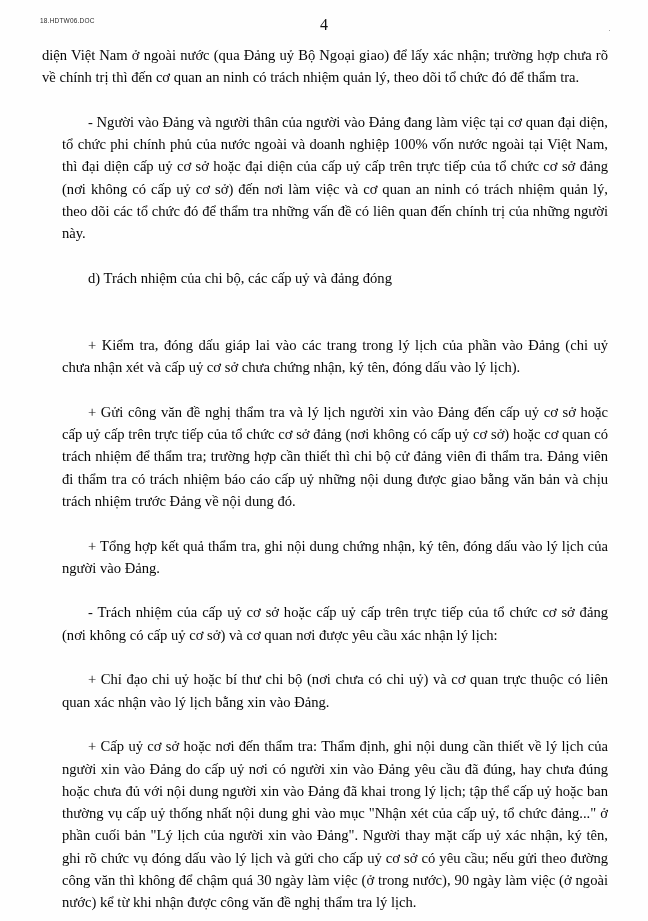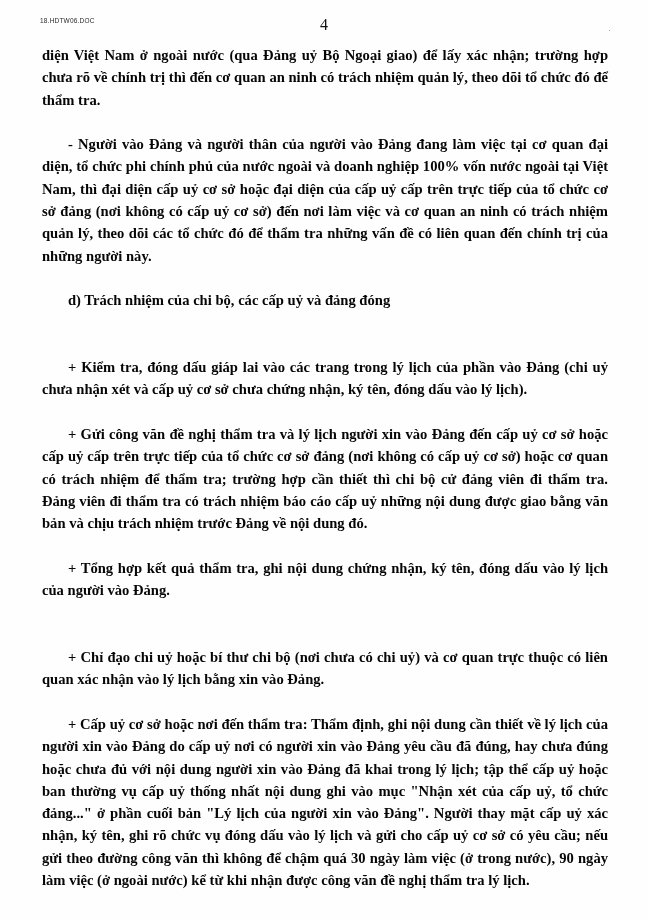--- a/index.html
+++ b/index.html
@@ -58,24 +58,24 @@
     width: 566px;
     font-size: 14.6px;
     line-height: 22.3px;
     text-align: justify;
     text-justify: inter-word;
     color: #060606;
   }
   .body-text p {
     margin: 0 0 0 0;
     text-indent: 0;
-    font-weight: bold;
   }
   .body-text p.indent {
     text-indent: 26px;
+    margin-left: 20px;
   }
   .spacer-para {
     height: 22.3px;
   }
 </style>
 </head>
 <body>
 
 <div class="page">
 
@@ -92,20 +92,21 @@
     <div class="spacer-para"></div>
     <p class="indent">d) Trách nhiệm của chi bộ, các cấp uỷ và đảng đóng</p>
     <div class="spacer-para"></div>
     <div class="spacer-para"></div>
     <p class="indent">+ Kiểm tra, đóng dấu giáp lai vào các trang trong lý lịch của phần vào Đảng (chi uỷ chưa nhận xét và cấp uỷ cơ sở chưa chứng nhận, ký tên, đóng dấu vào lý lịch).</p>
     <div class="spacer-para"></div>
     <p class="indent">+ Gửi công văn đề nghị thẩm tra và lý lịch người xin vào Đảng đến cấp uỷ cơ sở hoặc cấp uỷ cấp trên trực tiếp của tổ chức cơ sở đảng (nơi không có cấp uỷ cơ sở) hoặc cơ quan có trách nhiệm để thẩm tra; trường hợp cần thiết thì chi bộ cử đảng viên đi thẩm tra. Đảng viên đi thẩm tra có trách nhiệm báo cáo cấp uỷ những nội dung được giao bằng văn bản và chịu trách nhiệm trước Đảng về nội dung đó.</p>
     <div class="spacer-para"></div>
     <p class="indent">+ Tổng hợp kết quả thẩm tra, ghi nội dung chứng nhận, ký tên, đóng dấu vào lý lịch của người vào Đảng.</p>
     <div class="spacer-para"></div>
+    <p class="indent">- Trách nhiệm của cấp uỷ cơ sở hoặc cấp uỷ cấp trên trực tiếp của tổ chức cơ sở đảng (nơi không có cấp uỷ cơ sở) và cơ quan nơi được yêu cầu xác nhận lý lịch:</p>
     <div class="spacer-para"></div>
     <p class="indent">+ Chỉ đạo chi uỷ hoặc bí thư chi bộ (nơi chưa có chi uỷ) và cơ quan trực thuộc có liên quan xác nhận vào lý lịch bằng xin vào Đảng.</p>
     <div class="spacer-para"></div>
     <p class="indent">+ Cấp uỷ cơ sở hoặc nơi đến thẩm tra: Thẩm định, ghi nội dung cần thiết về lý lịch của người xin vào Đảng do cấp uỷ nơi có người xin vào Đảng yêu cầu đã đúng, hay chưa đúng hoặc chưa đủ với nội dung người xin vào Đảng đã khai trong lý lịch; tập thể cấp uỷ hoặc ban thường vụ cấp uỷ thống nhất nội dung ghi vào mục "Nhận xét của cấp uỷ, tổ chức đảng..." ở phần cuối bản "Lý lịch của người xin vào Đảng". Người thay mặt cấp uỷ xác nhận, ký tên, ghi rõ chức vụ đóng dấu vào lý lịch và gửi cho cấp uỷ cơ sở có yêu cầu; nếu gửi theo đường công văn thì không để chậm quá 30 ngày làm việc (ở trong nước), 90 ngày làm việc (ở ngoài nước) kể từ khi nhận được công văn đề nghị thẩm tra lý lịch.</p>
 
   </div>
 
 </div>
 
 </body></html>

